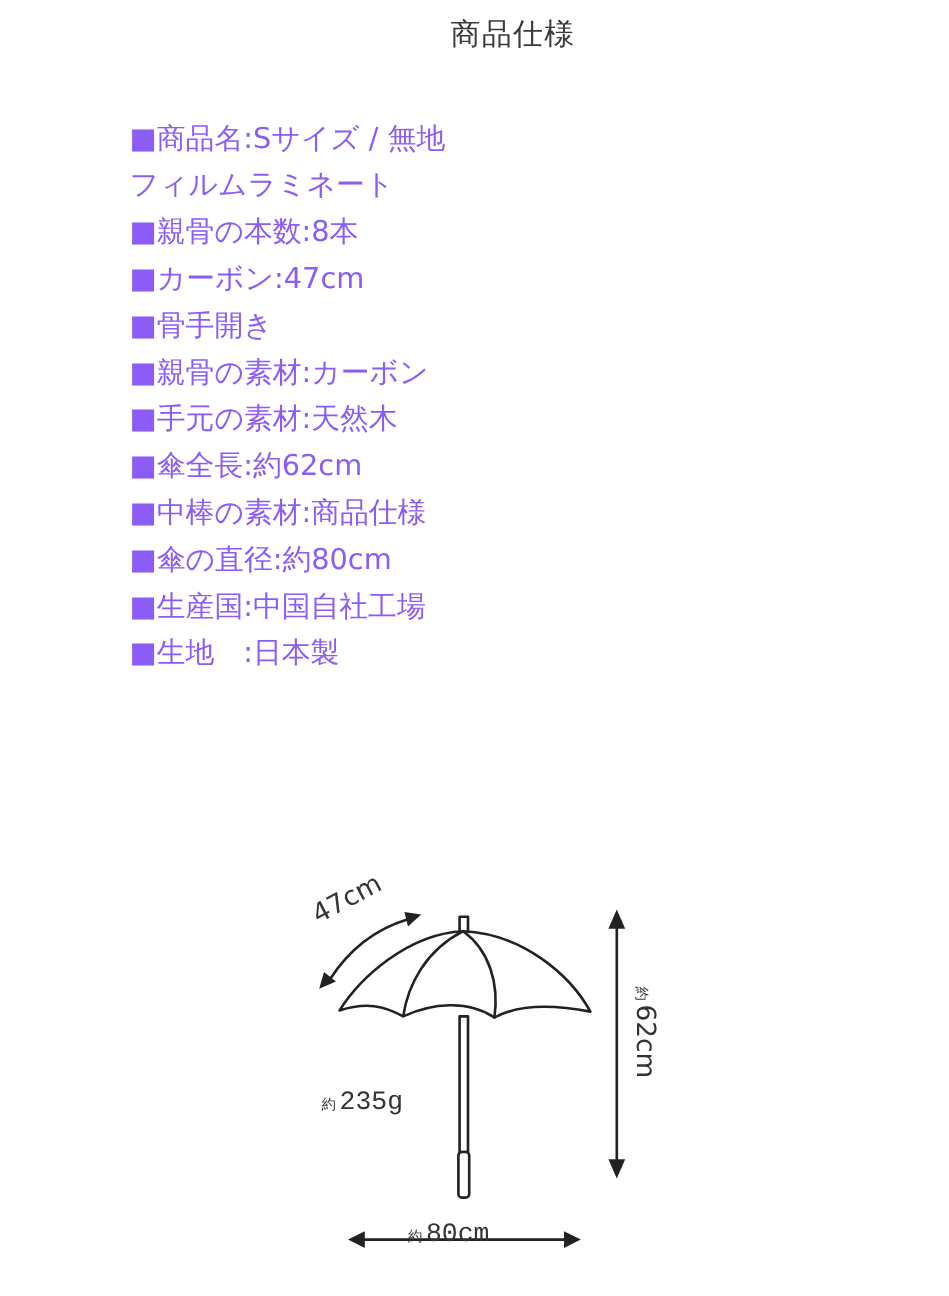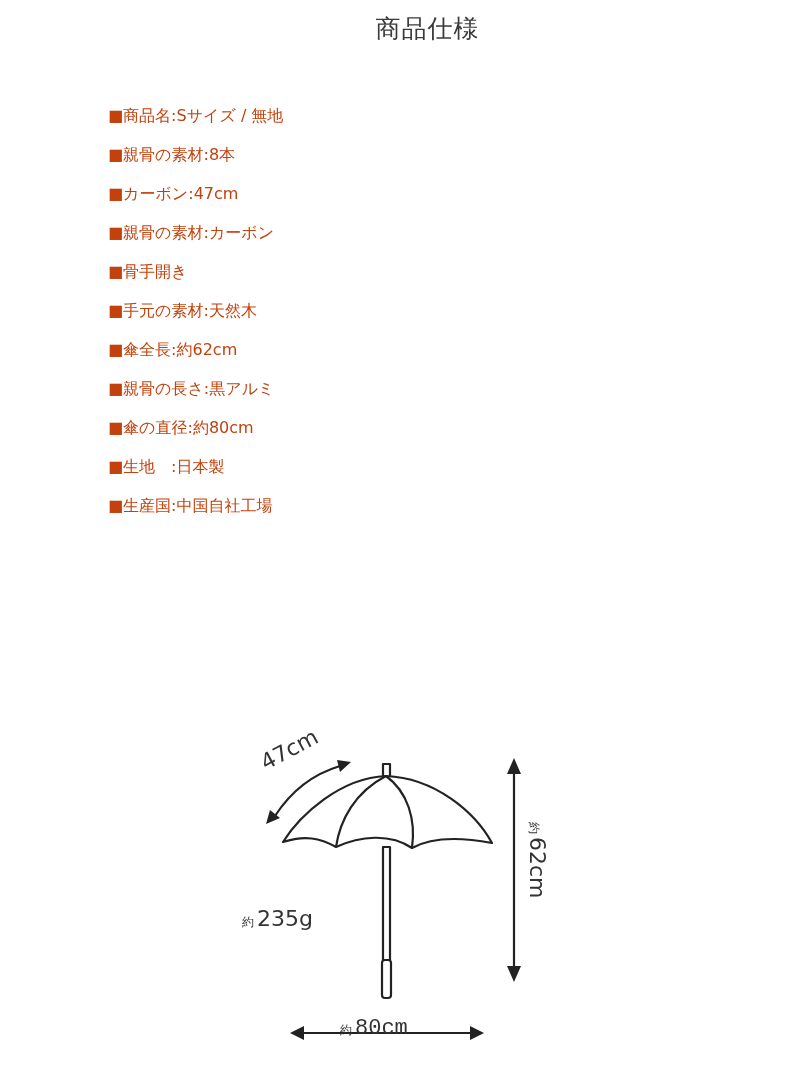--- a/index.html
+++ b/index.html
@@ -1,43 +1,44 @@
 <!DOCTYPE html>
 <html><head>
 <meta charset="utf-8">
 <style>
   html, body { margin: 0; padding: 0; background: #ffffff; }
   body { width: 791px; height: 1080px; position: relative; overflow: hidden;
          font-family: "DejaVu Sans", "Liberation Sans", sans-serif; color: #3a3a3a; }
   .title { position: absolute; top: 12px; left: 0; width: 791px; text-align: center;
            font-size: 25px; color: #3a3a3a; letter-spacing: 1px; margin-left: 32px; }
   .specs { position: absolute; top: 96px; left: 108px; width: 640px; }
-  .spec-line { font-size: 16px; line-height: 39px; height: 39px; white-space: pre; color: #c2410c; }
+  .spec-line { font-size: 24px; line-height: 39px; height: 39px; white-space: pre; color: #8b5cf6; }
   .diagram { position: absolute; left: 240px; top: 730px; width: 340px; height: 340px; }
   .lbl { position: absolute; color: #333; white-space: nowrap; }
   .lbl .small { font-size: 12px; margin-right: 3px; }
   .lbl .big { font-size: 22px; }
 </style>
 </head>
 <body>
 
 <div class="title">商品仕様</div>
 
 <div class="specs">
   <div class="spec-line">■商品名:Sサイズ / 無地</div>
-  <div class="spec-line">■親骨の素材:8本</div>
+  <div class="spec-line">フィルムラミネート</div>
+  <div class="spec-line">■親骨の本数:8本</div>
   <div class="spec-line">■カーボン:47cm</div>
+  <div class="spec-line">■骨手開き</div>
   <div class="spec-line">■親骨の素材:カーボン</div>
-  <div class="spec-line">■骨手開き</div>
   <div class="spec-line">■手元の素材:天然木</div>
   <div class="spec-line">■傘全長:約62cm</div>
-  <div class="spec-line">■親骨の長さ:黒アルミ</div>
+  <div class="spec-line">■中棒の素材:商品仕様</div>
   <div class="spec-line">■傘の直径:約80cm</div>
+  <div class="spec-line">■生産国:中国自社工場</div>
   <div class="spec-line">■生地　:日本製</div>
-  <div class="spec-line">■生産国:中国自社工場</div>
 </div>
 
 <div class="diagram">
   <svg width="340" height="340" viewBox="0 0 340 340">
     <g fill="none" stroke="#222" stroke-width="2.2" stroke-linejoin="round">
 
       <rect x="143" y="34" width="7" height="13" fill="#fff"></rect>
 
       <path d="M146,46 C100,48 60,85 43,112 C65,105 80,108 96,117 C120,106 150,103 172,118 C190,108 215,106 252,113 C235,82 195,48 146,46 Z" fill="#fff"></path>
 
@@ -59,21 +60,21 @@
 
     <line x1="62" y1="303" x2="232" y2="303" stroke="#222" stroke-width="2.2"></line>
     <polygon points="50,303 64,296 64,310" fill="#222"></polygon>
     <polygon points="244,303 230,296 230,310" fill="#222"></polygon>
   </svg>
 
   <div class="lbl" style="left:28px; top:20px; transform: rotate(-28deg); transform-origin: left bottom;">
     <span class="big">47cm</span>
   </div>
 
-  <div class="lbl" style="left:2px; top:176px;">
+  <div class="lbl" style="left:28px; top:176px;font-family:Liberation Mono, monospace;">
     <span class="small">約</span><span class="big">235g</span>
   </div>
 
   <div class="lbl" style="left:282px; top:150px; transform: rotate(90deg); transform-origin: left top; left: 310px; top: 92px;">
     <span class="small">約</span><span class="big">62cm</span>
   </div>
 
   <div class="lbl" style="left:100px; top:286px;font-family:Liberation Mono, monospace;">
     <span class="small">約</span><span class="big">80cm</span>
   </div>

